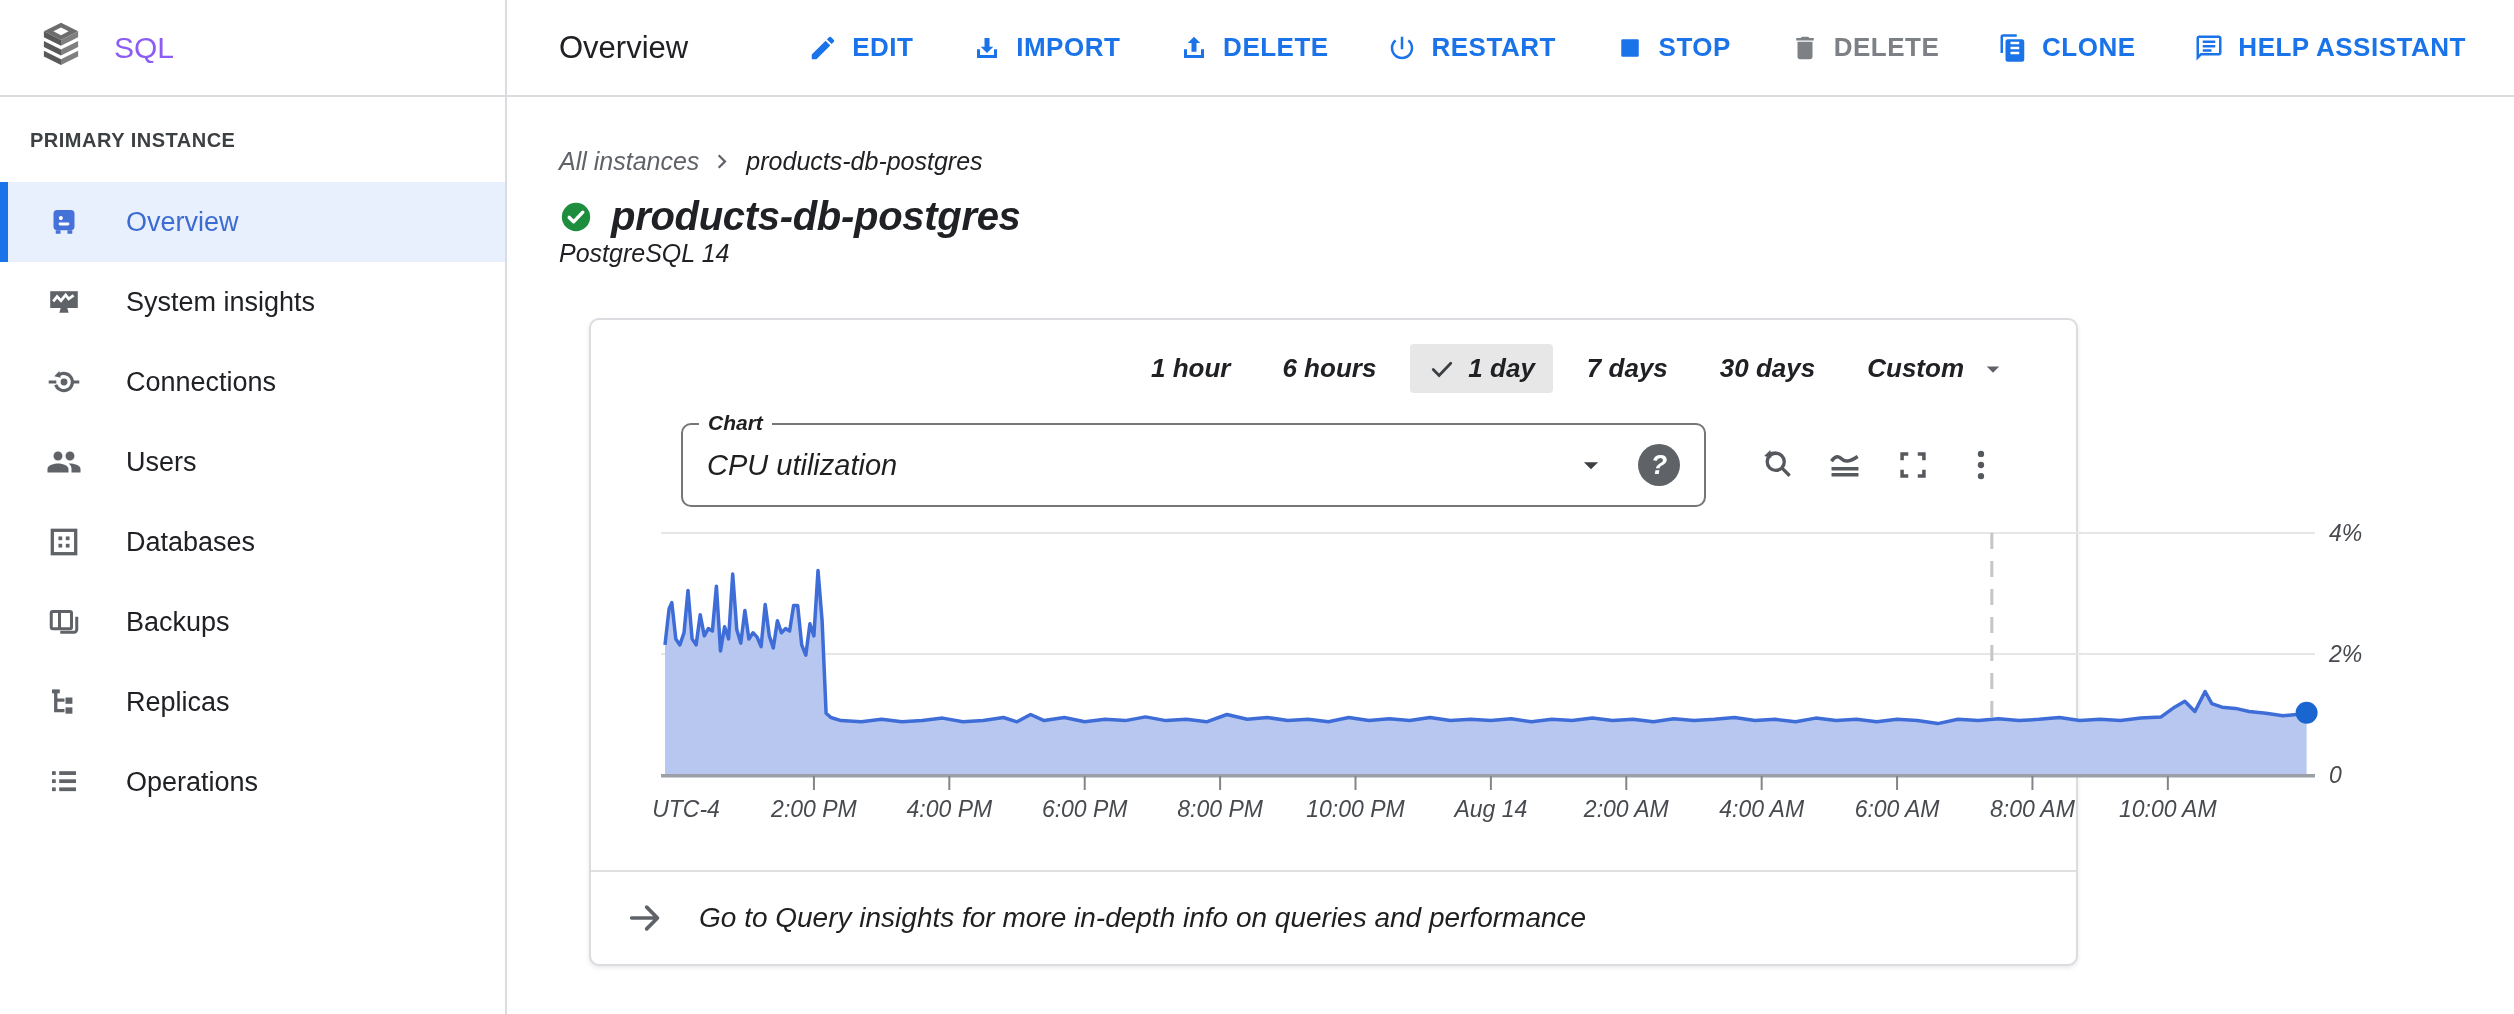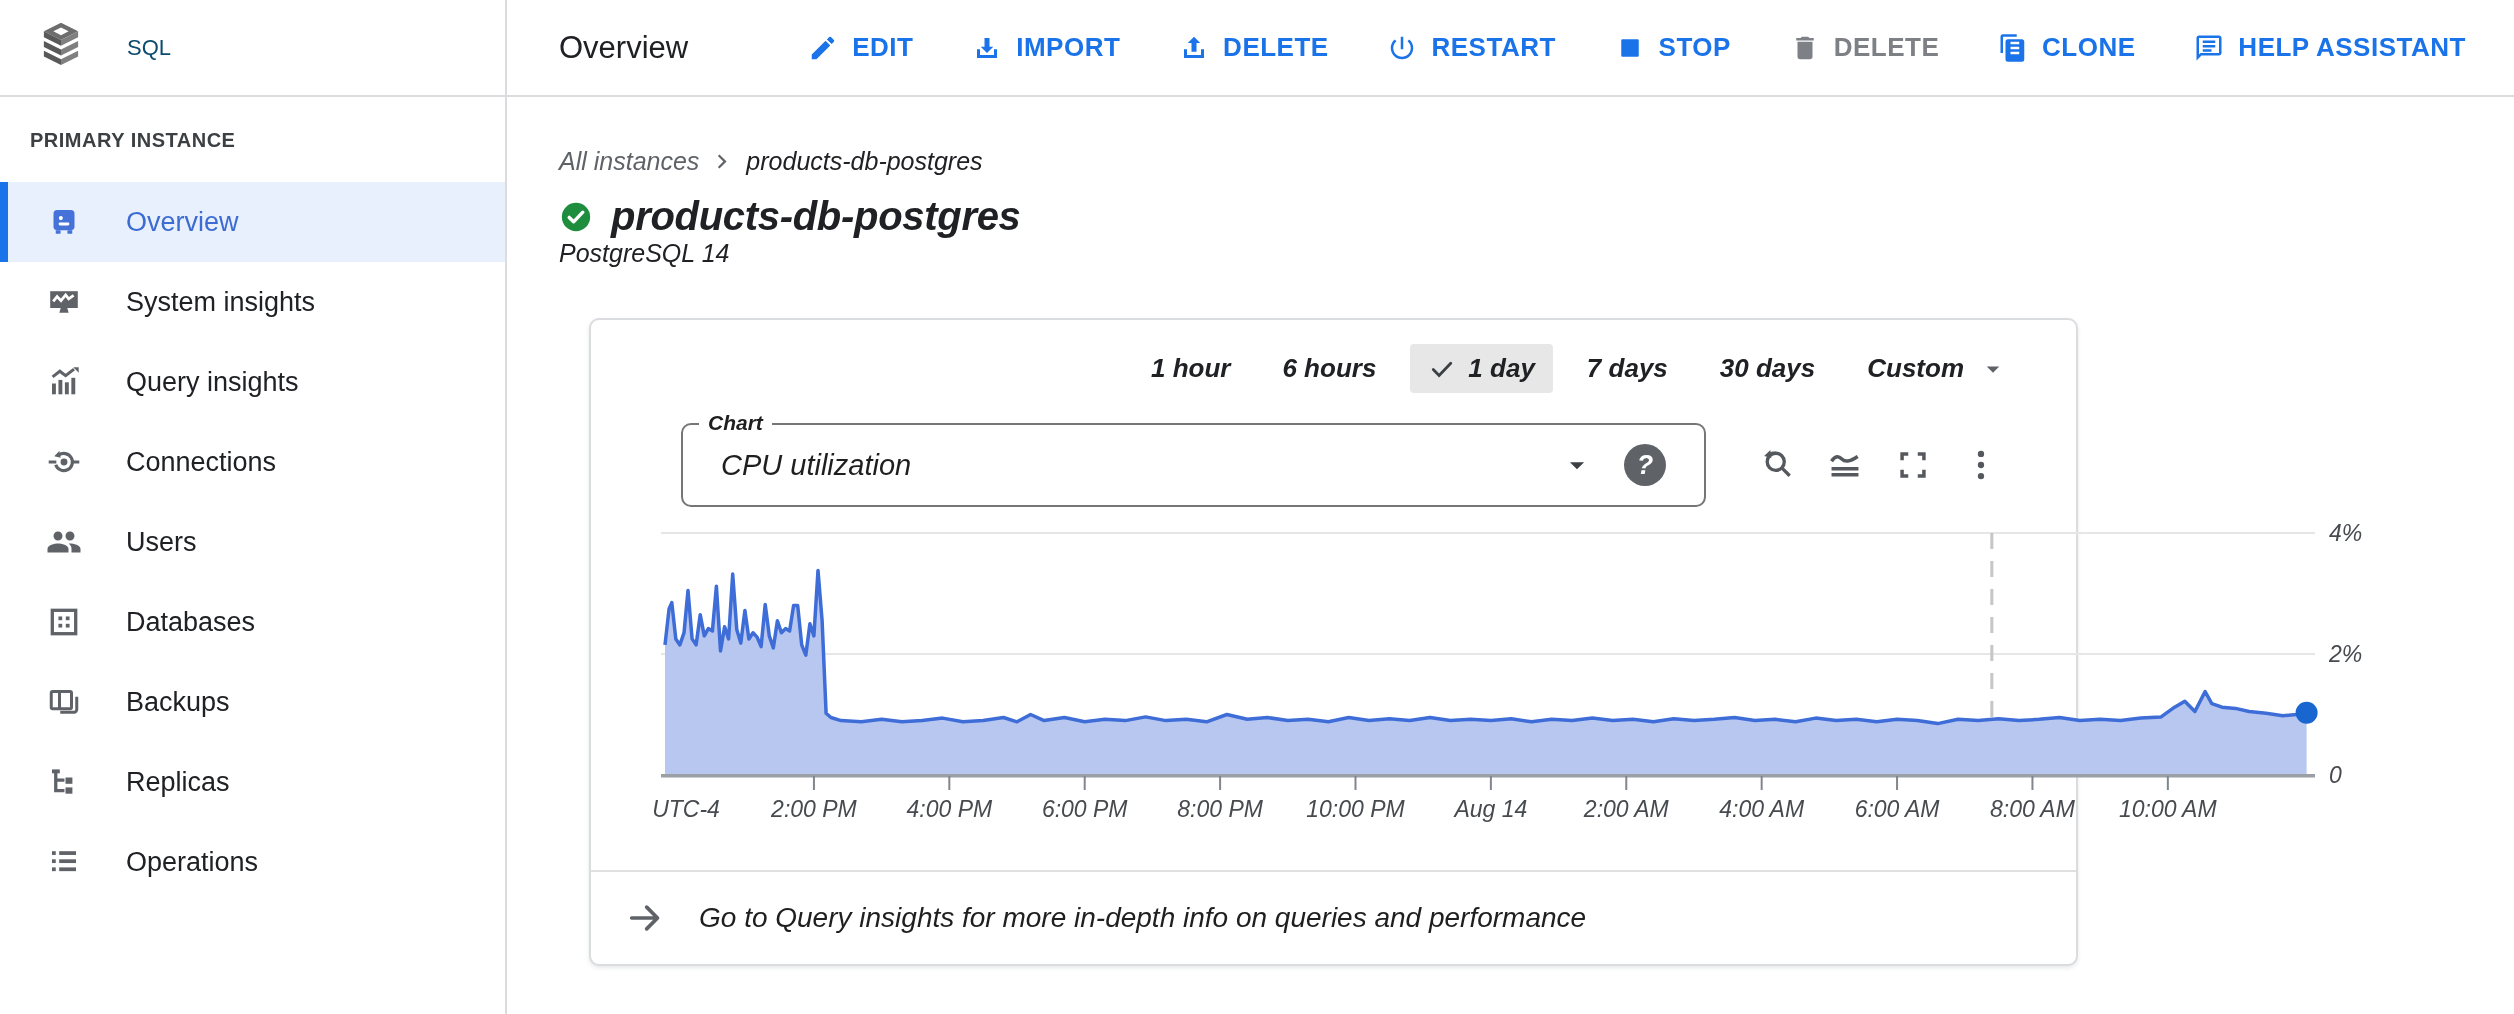--- a/index.html
+++ b/index.html
@@ -7,21 +7,21 @@
     width:2514px;height:1014px;overflow:hidden;position:relative;
     background:#fff;color:#202124;
     font-family:"Liberation Sans",sans-serif;
     -webkit-font-smoothing:antialiased;
   }
   
   .topbar{height:97px;display:flex;border-bottom:2px solid #dadce0;box-sizing:border-box;background:#fff;}
   .brand{flex:0 0 507px;width:507px;display:flex;align-items:center;padding-left:34px;box-sizing:border-box;border-right:2px solid #dadce0;}
   .logo{display:flex;}
   .logo svg{width:54px;height:54px;}
-  .brand-name{font-size:22px;color:#0c4a6e;margin-left:39px;}
+  .brand-name{font-size:30px;color:#8b5cf6;margin-left:26px;}
   .topbar-main{flex:1;display:flex;align-items:center;padding:0 48px 0 52px;box-sizing:border-box;}
   .page-title{font-size:31px;font-weight:400;margin:0;color:#202124;}
   .actions{display:flex;align-items:center;margin-left:120px;flex:1;justify-content:space-between;}
   .action{display:flex;align-items:flex-end;gap:14px;font-size:26px;font-weight:700;letter-spacing:.5px;color:#1a73e8;cursor:pointer;white-space:nowrap;}
   .action .aicon{display:flex;}
   .action svg{width:30px;height:30px;}
   .action.disabled{color:#7d8085;}
   
   .shell{display:flex;height:917px;}
   .sidebar{flex:0 0 507px;width:507px;box-sizing:border-box;border-right:2px solid #dadce0;padding-top:32px;background:#fff;}
@@ -48,21 +48,21 @@
   
   .card{margin:50px 0 0 30px;width:1489px;box-sizing:border-box;border:2px solid #dadce0;border-radius:10px;background:#fff;box-shadow:0 2px 4px rgba(60,64,67,.12);}
   .time-row{display:flex;justify-content:flex-end;align-items:center;gap:16px;padding:24px 50px 0 0;font-size:26px;font-weight:700;color:#202124;}
   .time-item{display:flex;align-items:center;gap:12px;padding:9px 18px;border-radius:4px;cursor:pointer;white-space:nowrap;}
   .time-item.selected{background:#e7e7e7;}
   .time-item .check{display:flex;color:#3c4043;}
   .time-item .check svg{width:28px;height:28px;}
   .time-item .tcaret{display:flex;color:#5f6368;margin-left:2px;}
   .time-item .tcaret svg{width:30px;height:30px;}
   .controls-row{display:flex;align-items:center;margin-top:30px;padding:0 76px 0 90px;}
-  .select{position:relative;width:1025px;height:84px;border:2px solid #747775;border-radius:10px;display:flex;align-items:center;box-sizing:border-box;padding:0 38px;cursor:pointer;background:#fff;}
+  .select{position:relative;width:1025px;height:84px;border:2px solid #747775;border-radius:10px;display:flex;align-items:center;box-sizing:border-box;padding:0 24px;cursor:pointer;background:#fff;}
   .select-label{position:absolute;top:-14px;left:16px;background:#fff;padding:0 9px;font-size:21px;font-weight:700;color:#1f1f1f;}
   .select-value{font-size:29px;color:#1f1f1f;}
   .select .caret{margin-left:auto;display:flex;color:#3c4043;}
   .select .caret svg{width:34px;height:34px;}
   .help{width:42px;height:42px;border-radius:50%;background:#5f6368;color:#fff;font-size:27px;font-weight:700;display:flex;align-items:center;justify-content:center;margin-left:30px;flex:0 0 auto;cursor:pointer;}
   .chart-tools{margin-left:auto;display:flex;align-items:center;gap:30px;color:#55585c;}
   .tool{display:flex;cursor:pointer;}
   .tool svg{width:38px;height:38px;}
   #chart-svg{display:block;margin-top:10px;}
   .card-divider{height:2px;background:#e0e0e0;margin-top:38px;}
@@ -183,35 +183,20 @@
           </div>
           <div class="nav-item">
             <span class="nicon">
               <svg viewBox="0 0 24 24">
                 <path fill="currentColor" d="M2.8 4.8h18.4V16H2.8z"></path>
                 <path fill="currentColor" d="M9.8 16h4.4l.9 3.2H8.9z"></path>
                 <path fill="none" stroke="#fff" stroke-width="1.8" d="M4.8 11.6 7.4 8.4l2.6 2.7 3.1-3.8 2 2.6 3.3-2.3"></path>
               </svg>
             </span>
             <span class="nlabel">System insights</span>
-          </div>
-          <div class="nav-item">
-            <span class="nicon">
-              <svg viewBox="0 0 24 24">
-                <g fill="currentColor">
-                  <rect x="4" y="13" width="2.6" height="7.2"></rect>
-                  <rect x="8.3" y="10.6" width="2.6" height="9.6"></rect>
-                  <rect x="12.6" y="12.2" width="2.6" height="8"></rect>
-                  <rect x="16.9" y="9.2" width="2.6" height="11"></rect>
-                </g>
-                <path fill="none" stroke="currentColor" stroke-width="2" d="M4.4 8.6 9.2 4.8l3.9 3 5.6-4.4"></path>
-                <path fill="currentColor" d="M18.2 2.2h3.6v3.6z"></path>
-              </svg>
-            </span>
-            <span class="nlabel">Query insights</span>
           </div>
           <div class="nav-item">
             <span class="nicon">
               <svg viewBox="0 0 24 24">
                 <path fill="none" stroke="currentColor" stroke-width="2.1" d="M1.8 12h5.1M17.1 12h5.1"></path>
                 <circle cx="12" cy="12" r="2.3" fill="currentColor"></circle>
                 <path fill="none" stroke="currentColor" stroke-width="2.1" d="M8.4 7.5a5.7 5.7 0 1 1-1.9 6.3"></path>
                 <path fill="currentColor" d="M8.9 4.6 5.5 8.2l4.3.9z"></path>
               </svg>
             </span>

